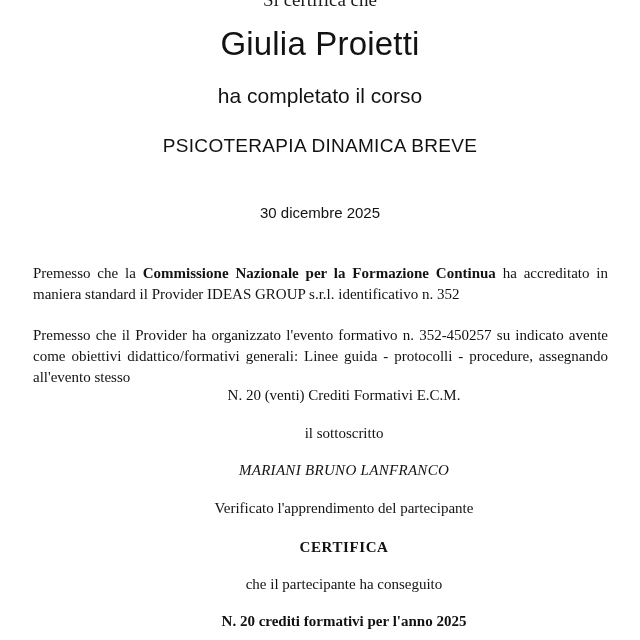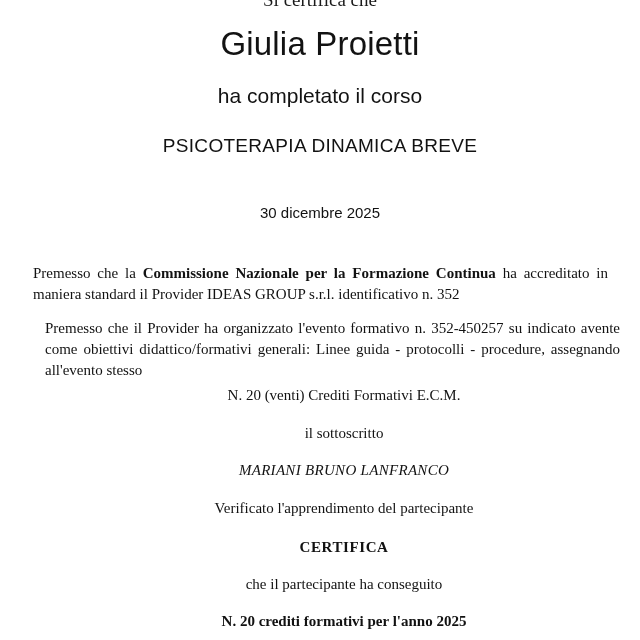--- a/index.html
+++ b/index.html
@@ -83,21 +83,21 @@
     left: 33px;
     width: 575px;
     text-align: justify;
     text-justify: inter-word;
     font-family: "Liberation Serif", "DejaVu Serif", serif;
     font-size: 15px;
     line-height: 21px;
     color: #121212;
   }
   .body-par.p1 { top: 248px; }
-  .body-par.p2 { top: 303px; margin-left: 12px; }
+  .body-par.p2 { top: 310px; }
   .body-par b { font-weight: 700; }
 
   .center-line {
     position: absolute;
     left: 0;
     width: 640px;
     text-align: center;
     font-family: "Liberation Serif", "DejaVu Serif", serif;
     font-size: 15px;
     line-height: 21px;

